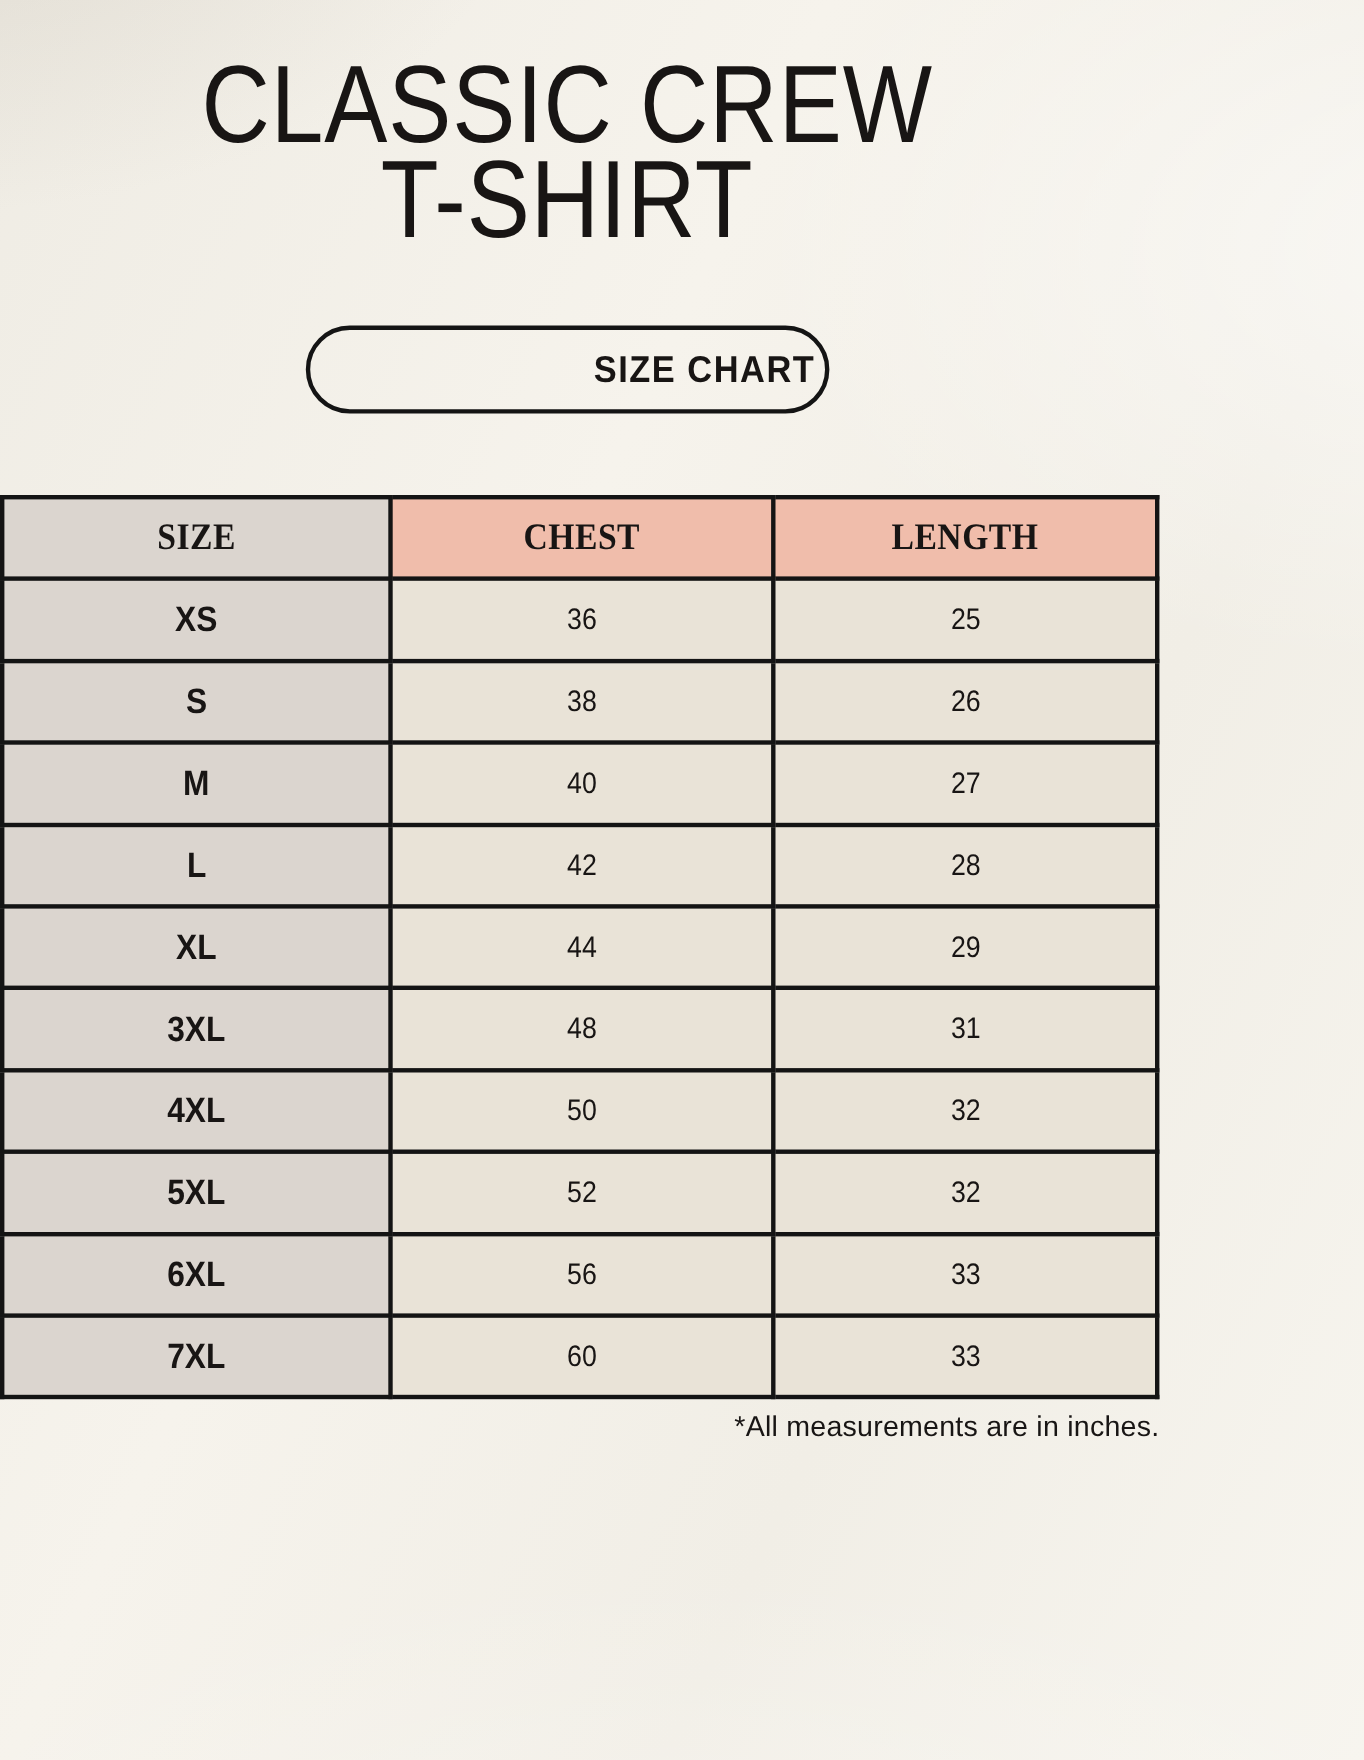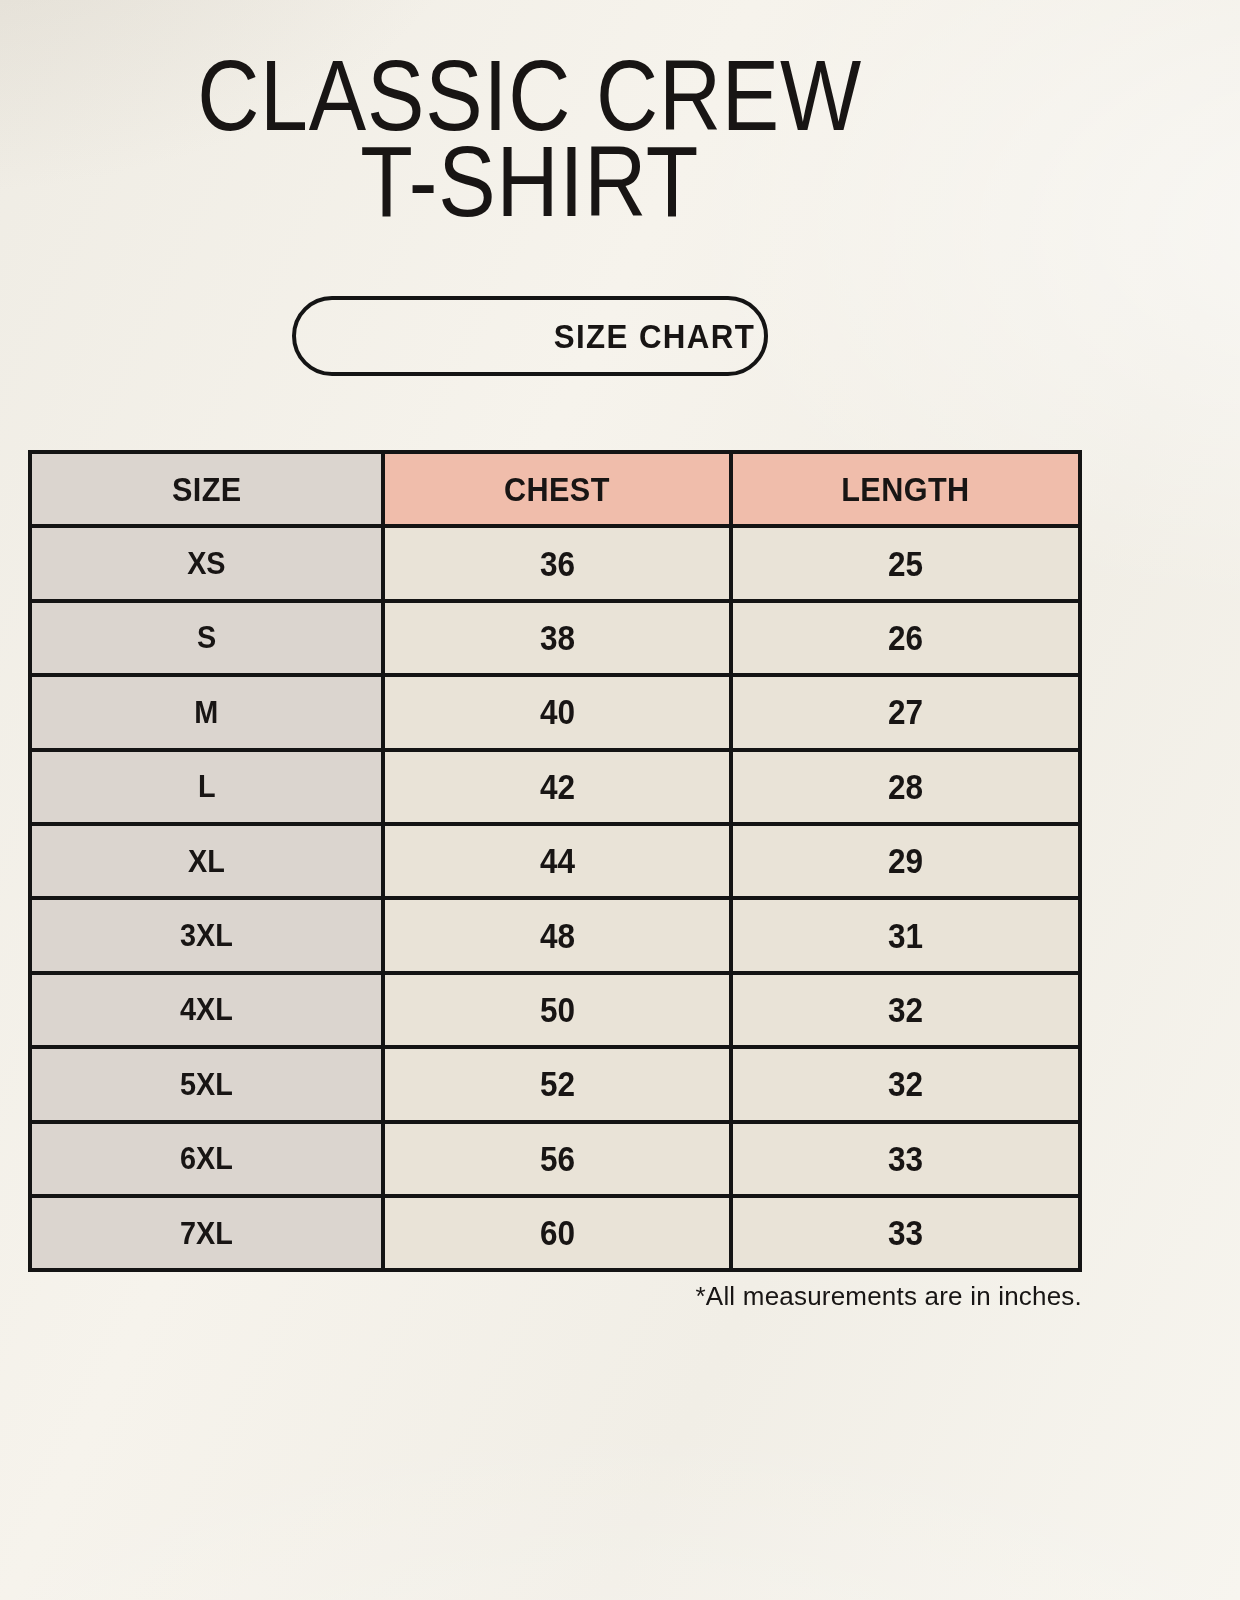--- a/index.html
+++ b/index.html
@@ -10,21 +10,21 @@
   html,body{width:1240px; height:1600px; overflow:hidden;}
   body{
     font-family:"Liberation Sans", sans-serif;
     color:var(--ink);
     background:
       radial-gradient(ellipse 900px 520px at -6% -8%, rgba(205,198,186,0.45), rgba(205,198,186,0) 62%),
       radial-gradient(ellipse 1100px 650px at 108% 14%, rgba(255,255,255,0.55), rgba(255,255,255,0) 60%),
       radial-gradient(ellipse 1400px 700px at 50% 115%, rgba(255,255,255,0.35), rgba(255,255,255,0) 60%),
       linear-gradient(115deg, #efece4 0%, #f6f3ec 38%, #f1eee6 68%, #f7f5ef 100%);
   }
-  .page{width:1032px; height:1600px; position:relative;padding-left:28px;}
+  .page{width:1032px; height:1600px; position:relative;}
 
   .title{
     padding-top:52px;
     text-align:center;
     font-size:100px;
     line-height:0.86;
     font-weight:normal;
     letter-spacing:1px;
     white-space:pre-line;
   }
@@ -54,30 +54,30 @@
     border:4px solid var(--line);
     height:74.4px;
     text-align:center;
     vertical-align:middle;
   }
   .size-chart col.c-size{width:33.6%;}
   .size-chart col.c-chest{width:33.2%;}
   .size-chart col.c-length{width:33.2%;}
   .size-chart th{
     background:var(--accent);
-    font-size:34px; font-weight:bold; letter-spacing:0.5px;
+    font-size:34px; font-weight:bold; letter-spacing:0.5px;font-family:Liberation Serif, serif;
   }
   .size-chart th.size-head{background:var(--gray-cell);}
   .size-chart td.size-cell{
     background:var(--gray-cell);
     font-size:32px; font-weight:bold;
   }
   .size-chart td.num-cell{
     background:var(--beige-cell);
-    font-size:35px; font-weight:bold;
+    font-size:27px; font-weight:normal;
   }
   .size-chart .squeeze{display:inline-block; transform:scaleX(0.9); transform-origin:50% 50%;}
 
   .footnote{
     margin-top:9px;
     text-align:right;
     font-size:26px;
     font-weight:normal;
     letter-spacing:0.2px;
   }

